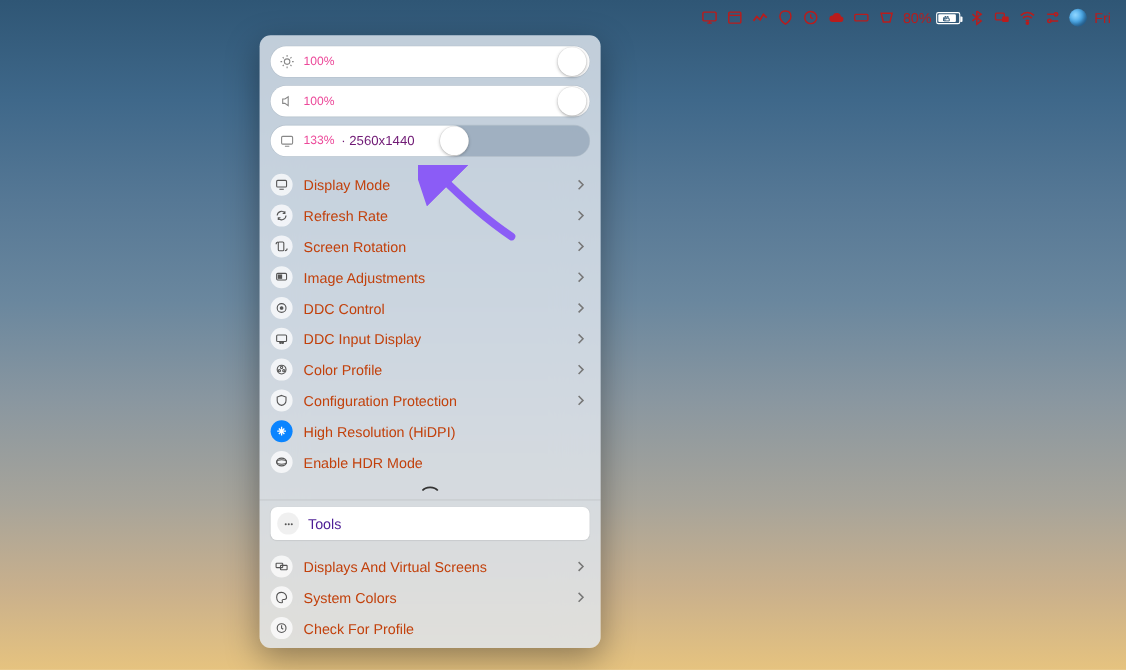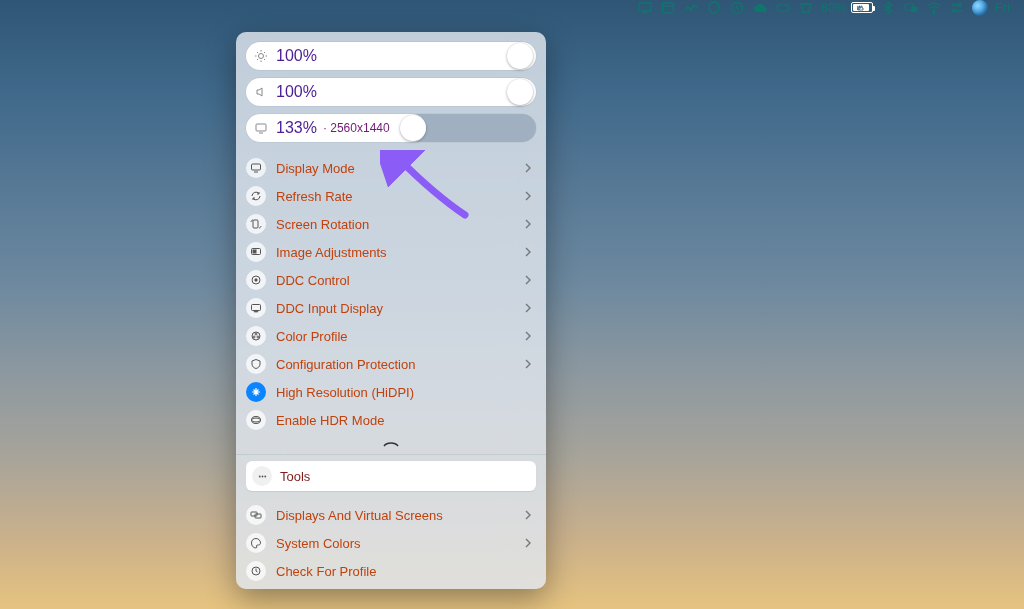--- a/index.html
+++ b/index.html
@@ -4,23 +4,23 @@
 <style>
   * { box-sizing: border-box; margin: 0; padding: 0; }
   html, body { width: 1024px; height: 609px; overflow: hidden; font-family: -apple-system, "Helvetica Neue", Arial, sans-serif; }
   body {
     background: linear-gradient(180deg,#2f5675 0%,#3f688a 15%,#567895 30%,#6a879e 45%,#8a97a0 60%,#a7a49a 75%,#c9b08c 88%,#e6c37f 100%);
     position: relative;
   }
   
   .menubar {
     position: absolute; top: 0; right: 0; height: 24px;
-    display: flex; align-items: flex-start; gap: 7px;
+    display: flex; align-items: flex-end; gap: 7px;
     padding: 0 14px;
-    color: #0f766e; font-size: 13px; font-weight: 500;
+    color: #b91c1c; font-size: 13px; font-weight: 500;
   }
   .menubar .mi { display: flex; align-items: center; gap: 4px; cursor: default; }
   .menubar svg { width: 16px; height: 16px; display: block; }
   .battery-box {
     width: 22px; height: 11px; border: 1px solid #fff; border-radius: 2px; position: relative;
   }
   .battery-box::after { content:""; position:absolute; right:-3px; top:3px; width:2px; height:5px; background:#fff; border-radius:0 1px 1px 0; }
   .battery-fill { position:absolute; left:1px; top:1px; bottom:1px; width:80%; background:#fff; border-radius:1px; display:flex; align-items:center; justify-content:center; }
   .battery-fill svg { width:10px; height:8px; }
   .siri-dot {
@@ -45,21 +45,21 @@
     display:flex; align-items:center; position:relative;
     box-shadow: 0 0 0 0.5px rgba(0,0,0,.08);
   }
   .slider-row.scale { background: rgba(130,150,170,0.55); }
   .slider-row.scale .track-fill {
     position:absolute; left:0; top:0; bottom:0; width:62%;
     background:#fff; border-radius:14px;
   }
   .slider-icon { width:16px; margin-left:8px; margin-right:6px; color:#888; position:relative; z-index:2; display:flex; }
   .slider-icon svg { width:14px; height:14px; }
-  .slider-label { color:#4c1d95; font-size:16px; position:relative; z-index:2; }
+  .slider-label { color:#ec4899; font-size:11px; position:relative; z-index:2; }
   .slider-sub { color:#701a75; font-size:12px; margin-left:6px; position:relative; z-index:2; }
   .slider-thumb {
     position:absolute; top:1px; right:3px; width:26px; height:26px;
     background:#fff; border-radius:50%;
     box-shadow: 0 1px 3px rgba(0,0,0,.3), 0 0 0 0.5px rgba(0,0,0,.06);
     z-index:3;
   }
   .slider-row.scale .slider-thumb { right:auto; left: calc(62% - 26px); }
   .menu-list { padding: 4px 0; }
   .menu-item {
@@ -85,21 +85,21 @@
     margin: 6px 10px; height:30px; background:#fff; border-radius:6px;
     display:flex; align-items:center; padding:0 8px 0 6px;
     box-shadow: 0 0.5px 1px rgba(0,0,0,.08);
   }
   .sh-icon {
     width:20px; height:20px; border-radius:50%;
     background: rgba(0,0,0,0.06);
     display:flex; align-items:center; justify-content:center; margin-right:8px;
   }
   .sh-icon svg { width:11px; height:11px; color:#555; }
-  .sh-label { color:#7f1d1d; font-size:13px; }
+  .sh-label { color:#4c1d95; font-size:13px; }
   
   .annotation-arrow {
     position:absolute; left:380px; top:150px; width:120px; height:80px;
     pointer-events:none;
   }
 </style>
 </head>
 <body>
 
 <div class="menubar">

